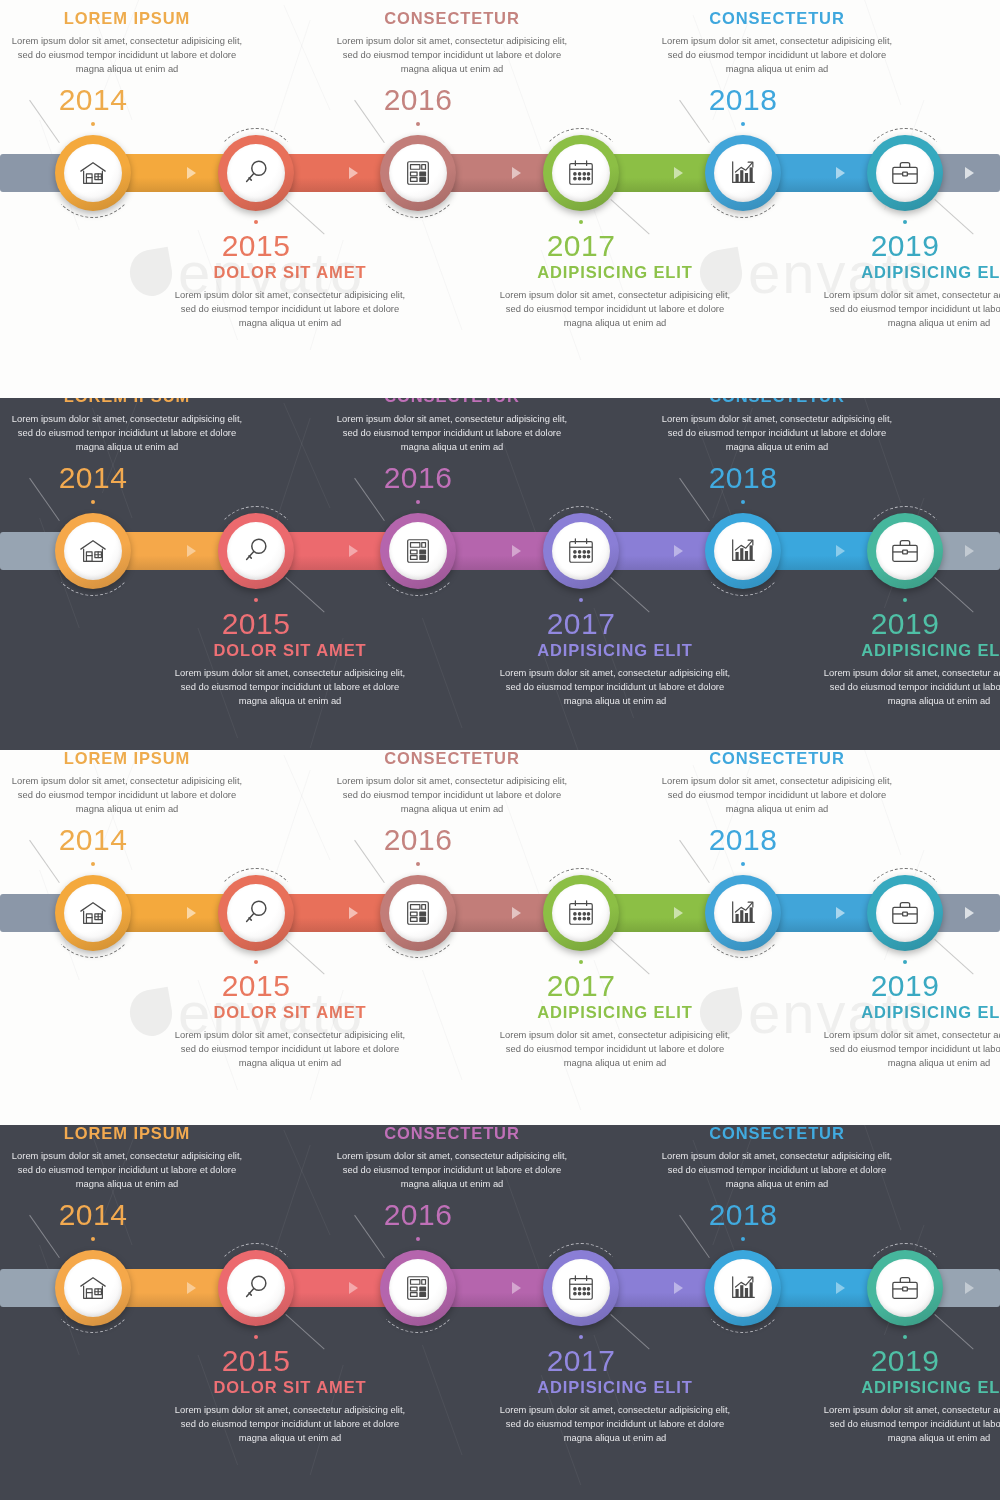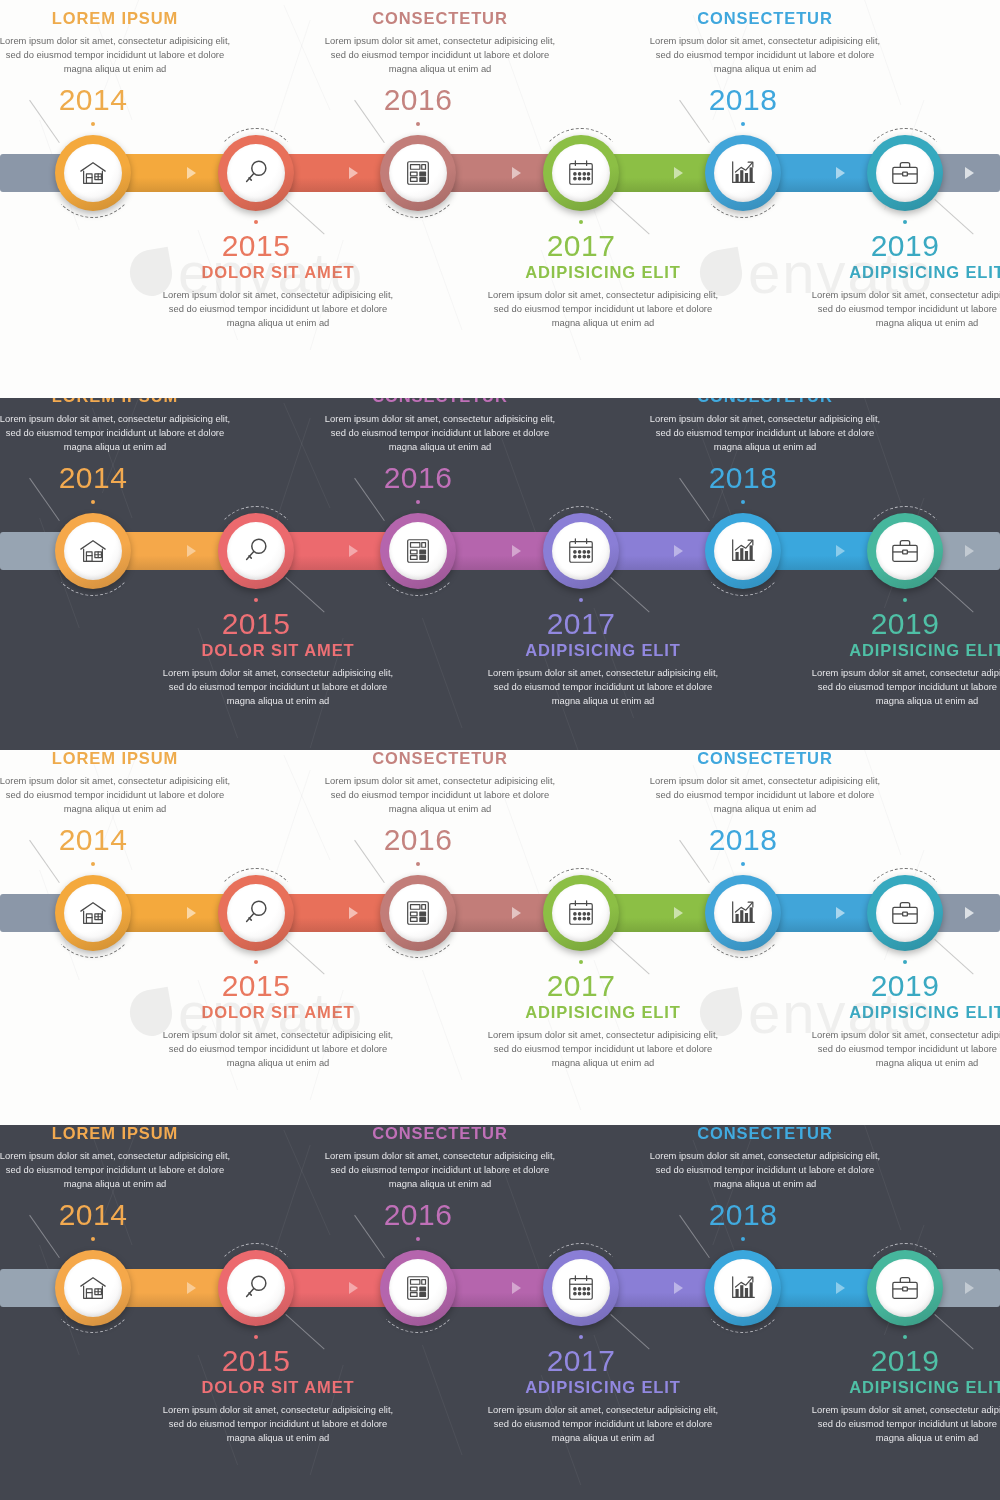--- a/index.html
+++ b/index.html
@@ -95,21 +95,21 @@
     text-align: center;
     width: 120px;
   }
   .dot {
     position: absolute;
     width: 4px; height: 4px;
     border-radius: 50%;
   }
 
   
-  .tb { position: absolute; width: 232px; }
+  .tb { position: absolute; width: 232px; margin-left: 12px; }
   .tb .head {
     font-size: 16.5px;
     font-weight: 700;
     letter-spacing: .9px;
     margin-bottom: 6px;
   }
   .tb .body {
     font-size: 9.4px;
     line-height: 14.2px;
     color: #6a6a6a;

